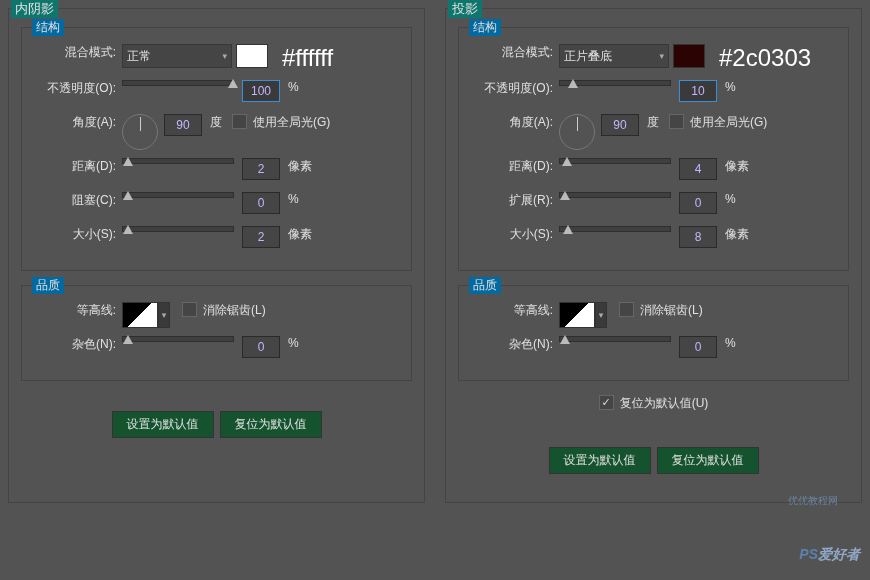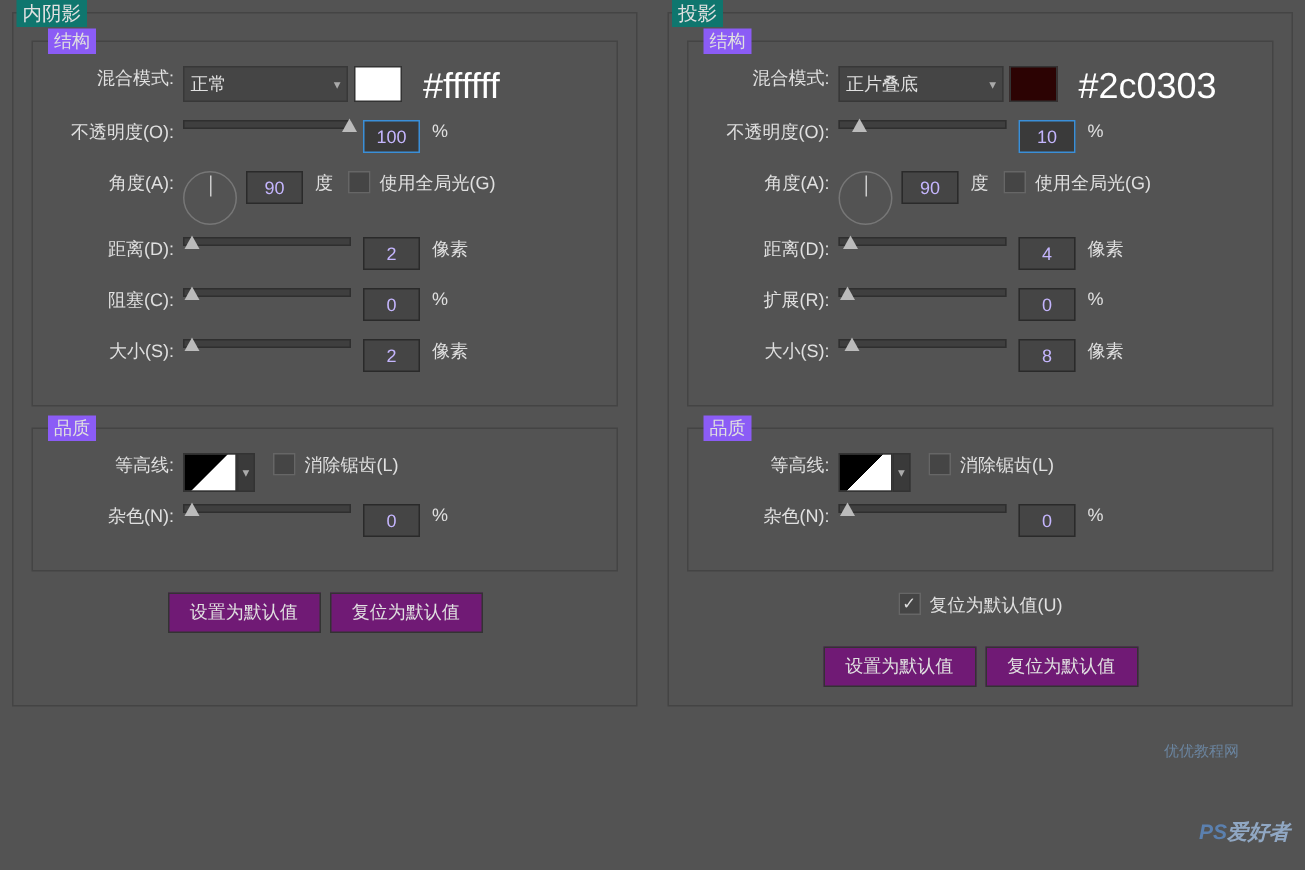--- a/index.html
+++ b/index.html
@@ -1,41 +1,41 @@
 <!DOCTYPE html>
 <html><head>
 <meta charset="utf-8">
 <style>
 body{margin:0;background:#535353;font-family:"Microsoft YaHei",sans-serif;font-size:12px;color:#e0e0e0;width:870px;height:580px;overflow:hidden;position:relative}
 .container{display:flex;gap:20px;padding:8px 8px 8px 8px}
 .panel{flex:1;border:1px solid #444;padding:0;position:relative}
 .panel-title{position:absolute;top:-9px;left:2px;background:#0f766e;padding:0 4px;font-size:13px}
 .panel-body{padding:18px 12px 12px 12px}
 .fieldset{border:1px solid #444;margin:0 0 14px 0;padding:16px 12px 10px 12px;position:relative}
-.fs-title{position:absolute;top:-9px;left:10px;background:#8b5cf6;padding:0 4px}
+.fs-title{position:absolute;top:-9px;left:10px;background:#0369a1;padding:0 4px}
 .row{display:flex;align-items:flex-start;margin-bottom:8px;min-height:26px}
 .lbl{width:82px;text-align:right;padding-right:6px}
 .select{background:#454545;border:1px solid #383838;color:#e0e0e0;height:22px;width:100px;padding:0 4px;font-size:12px;display:flex;align-items:center;justify-content:space-between}
 .swatch{width:30px;height:22px;margin-left:4px;border:1px solid #333}
 .colornote{font-family:Arial,sans-serif;font-size:24px;margin-left:14px;color:#fff;}
 .slider{flex:0 0 110px;height:4px;background:#3f3f3f;border:1px solid #2f2f2f;position:relative;margin-right:8px}
 .slider.first{flex:0 0 110px}
 .thumb{position:absolute;width:0;height:0;border-left:5px solid transparent;border-right:5px solid transparent;border-bottom:9px solid #bbb;top:-2px}
 .num{background:#454545;border:1px solid #2a2a2a;color:#c4b5fd;width:32px;height:18px;text-align:center;font-size:12px}
 .num.hl{border:1px solid #3a8fd8;background:#3a3a3a}
 .unit{margin-left:8px}
 .angle-dial{width:34px;height:34px;border:1px solid #777;border-radius:50%;position:relative;margin-right:6px}
 .angle-dial::after{content:"";position:absolute;width:1px;height:14px;background:#ccc;left:50%;top:2px;transform-origin:bottom center}
 .check{width:13px;height:13px;border:1px solid #666;background:#454545;display:inline-flex;align-items:center;justify-content:center;margin-right:6px}
 .check.checked::after{content:"✓";font-size:11px;color:#ddd}
 .contour-swatch{width:34px;height:24px;background:linear-gradient(135deg,#000 0%,#000 49%,#fff 50%,#fff 100%);border:1px solid #333}
 .small-drop{width:10px;height:24px;background:#3a3a3a;border:1px solid #333;display:flex;align-items:center;justify-content:center;font-size:8px;margin-left:0}
-.btn{background:#701a75;border:1px solid #333;color:#e0e0e0;padding:4px 14px;font-size:12px;margin:0 3px}
+.btn{background:#14532d;border:1px solid #333;color:#e0e0e0;padding:4px 14px;font-size:12px;margin:16px 3px}
 .btnrow{display:flex;justify-content:center;margin-top:10px}
-.wm1{position:absolute;right:44px;bottom:72px;color:#7aa5d2;font-size:10px;opacity:.6;text-align:center}
+.wm1{position:absolute;right:32px;bottom:72px;color:#7aa5d2;font-size:10px;opacity:.6;text-align:center}
 .wm2{position:absolute;right:10px;bottom:16px;color:#a0bde0;font-size:14px;font-style:italic;font-weight:bold;opacity:.8}
 .wm2 .ps{color:#5d8cc6}
 .caret{font-size:9px;color:#aaa}
 </style>
 </head>
 <body>
 
 <div class="container">
 
 <div class="panel">

